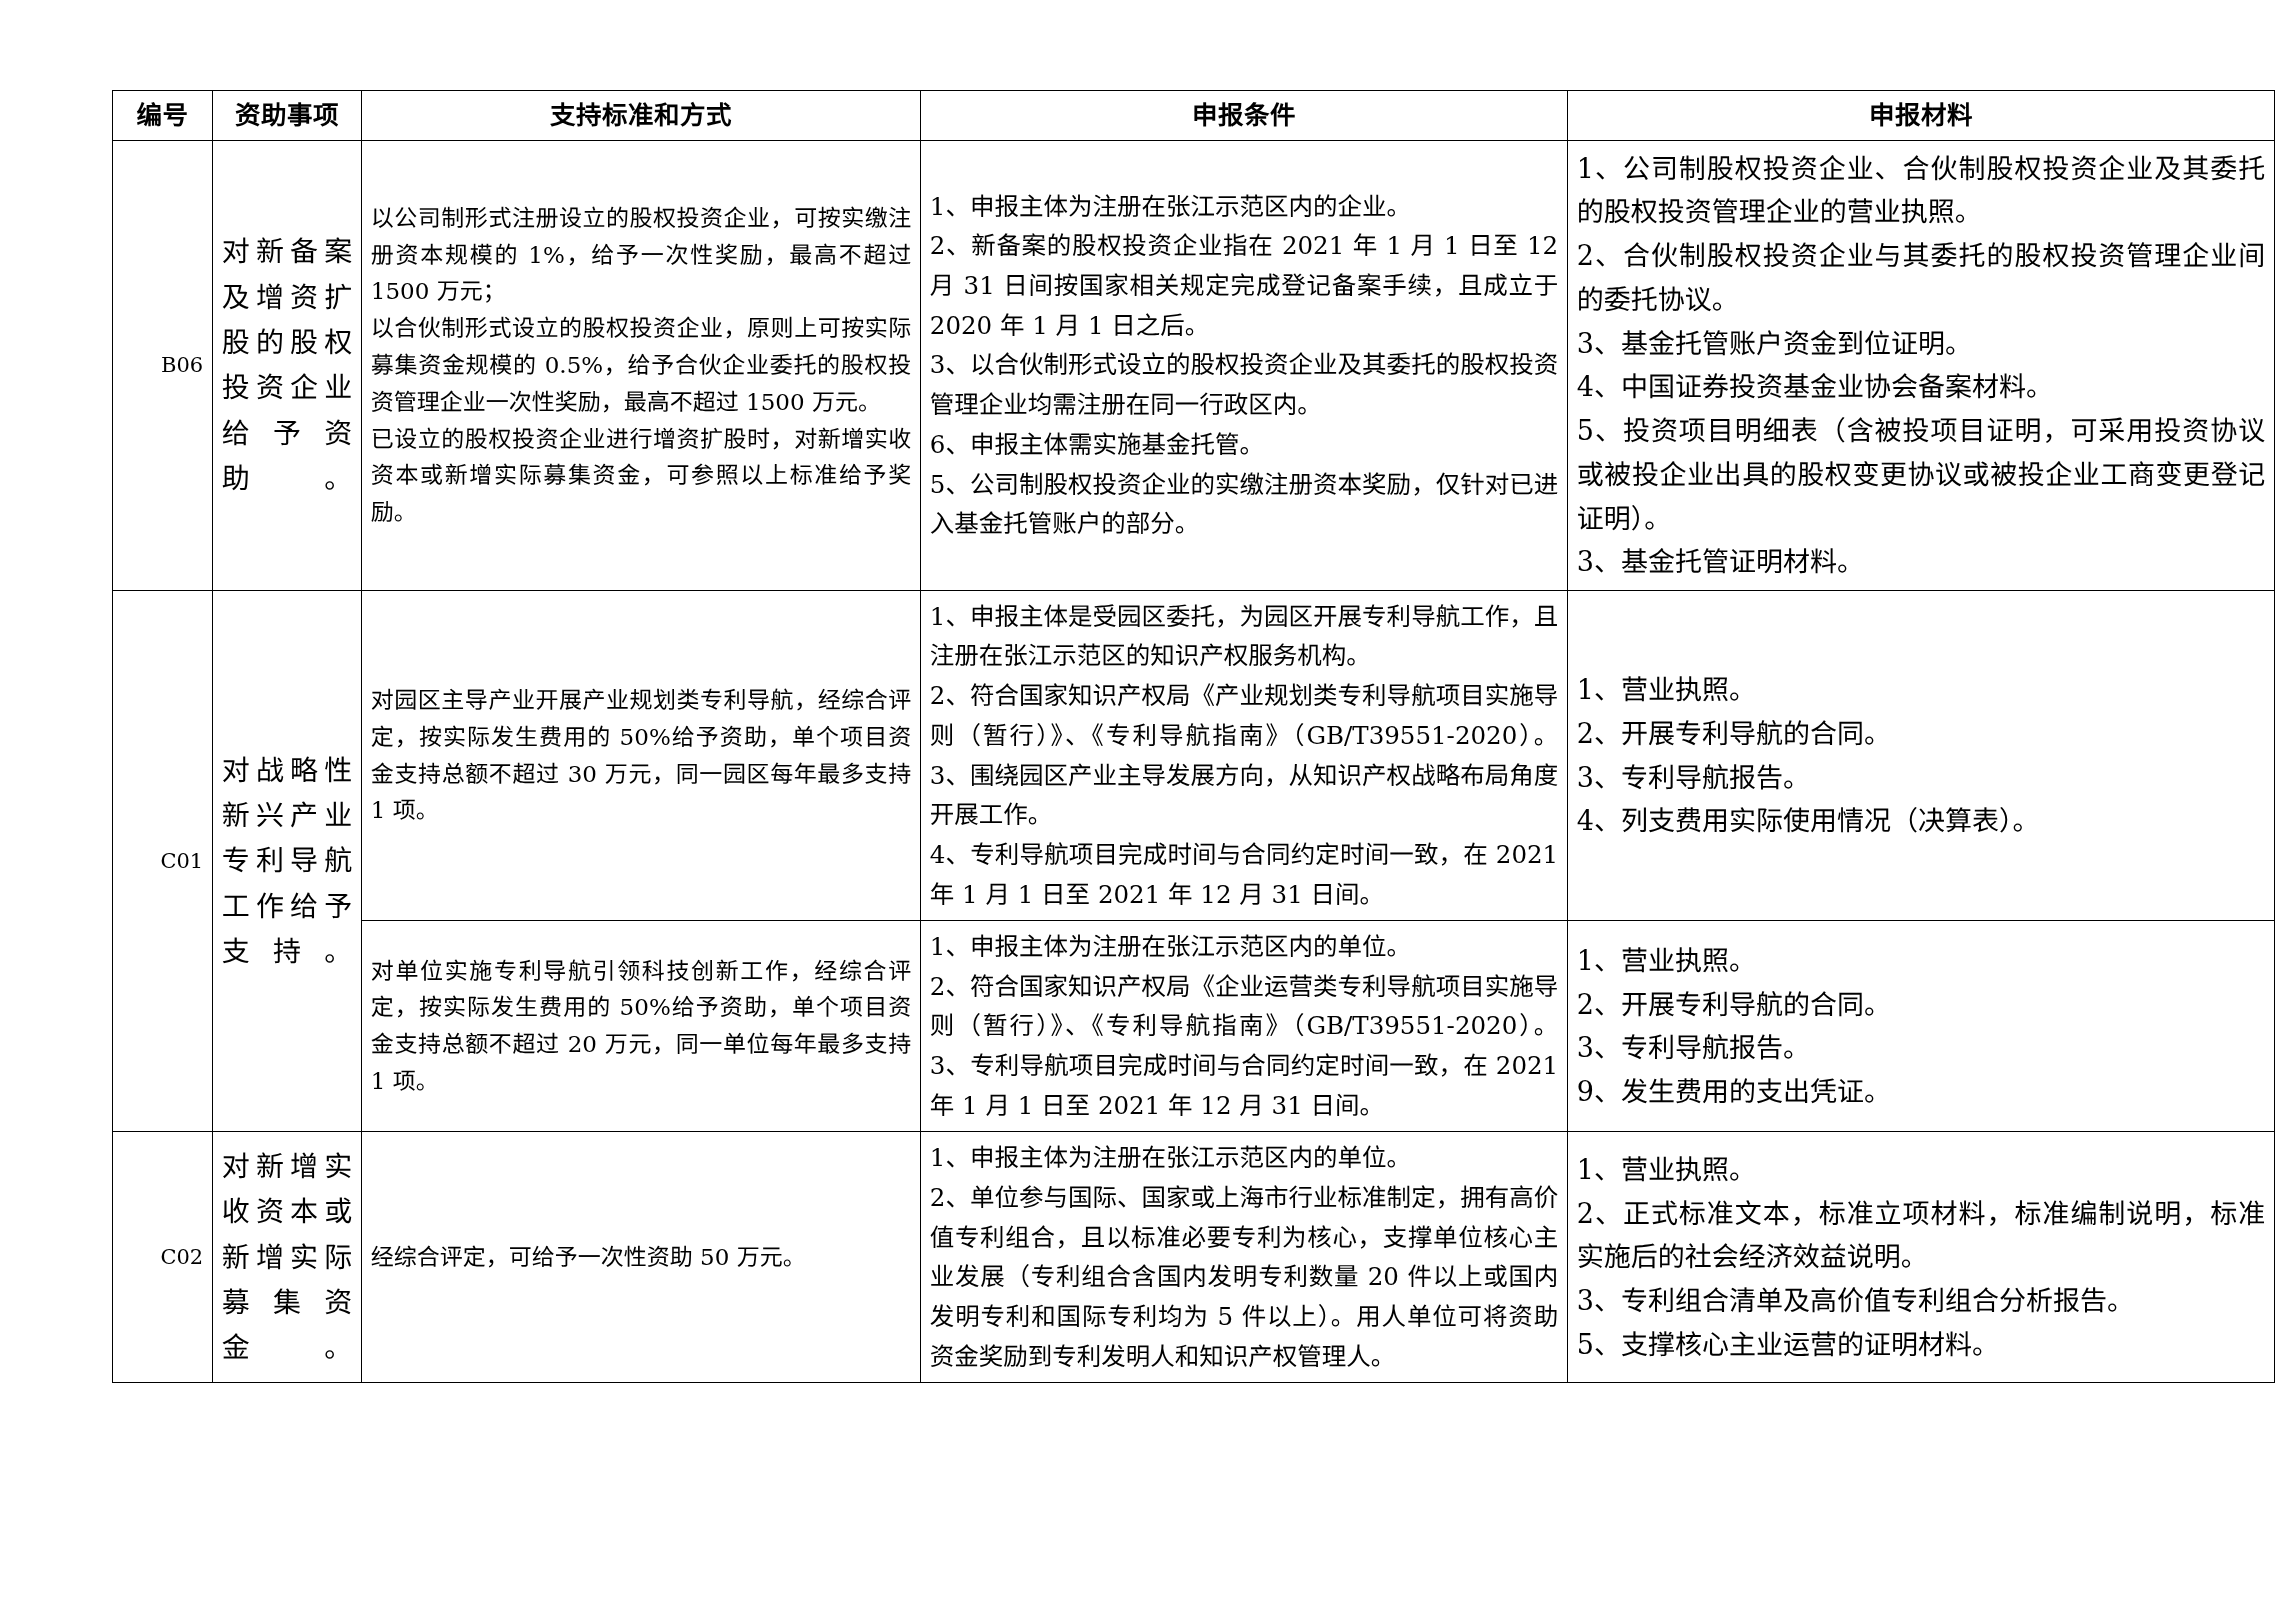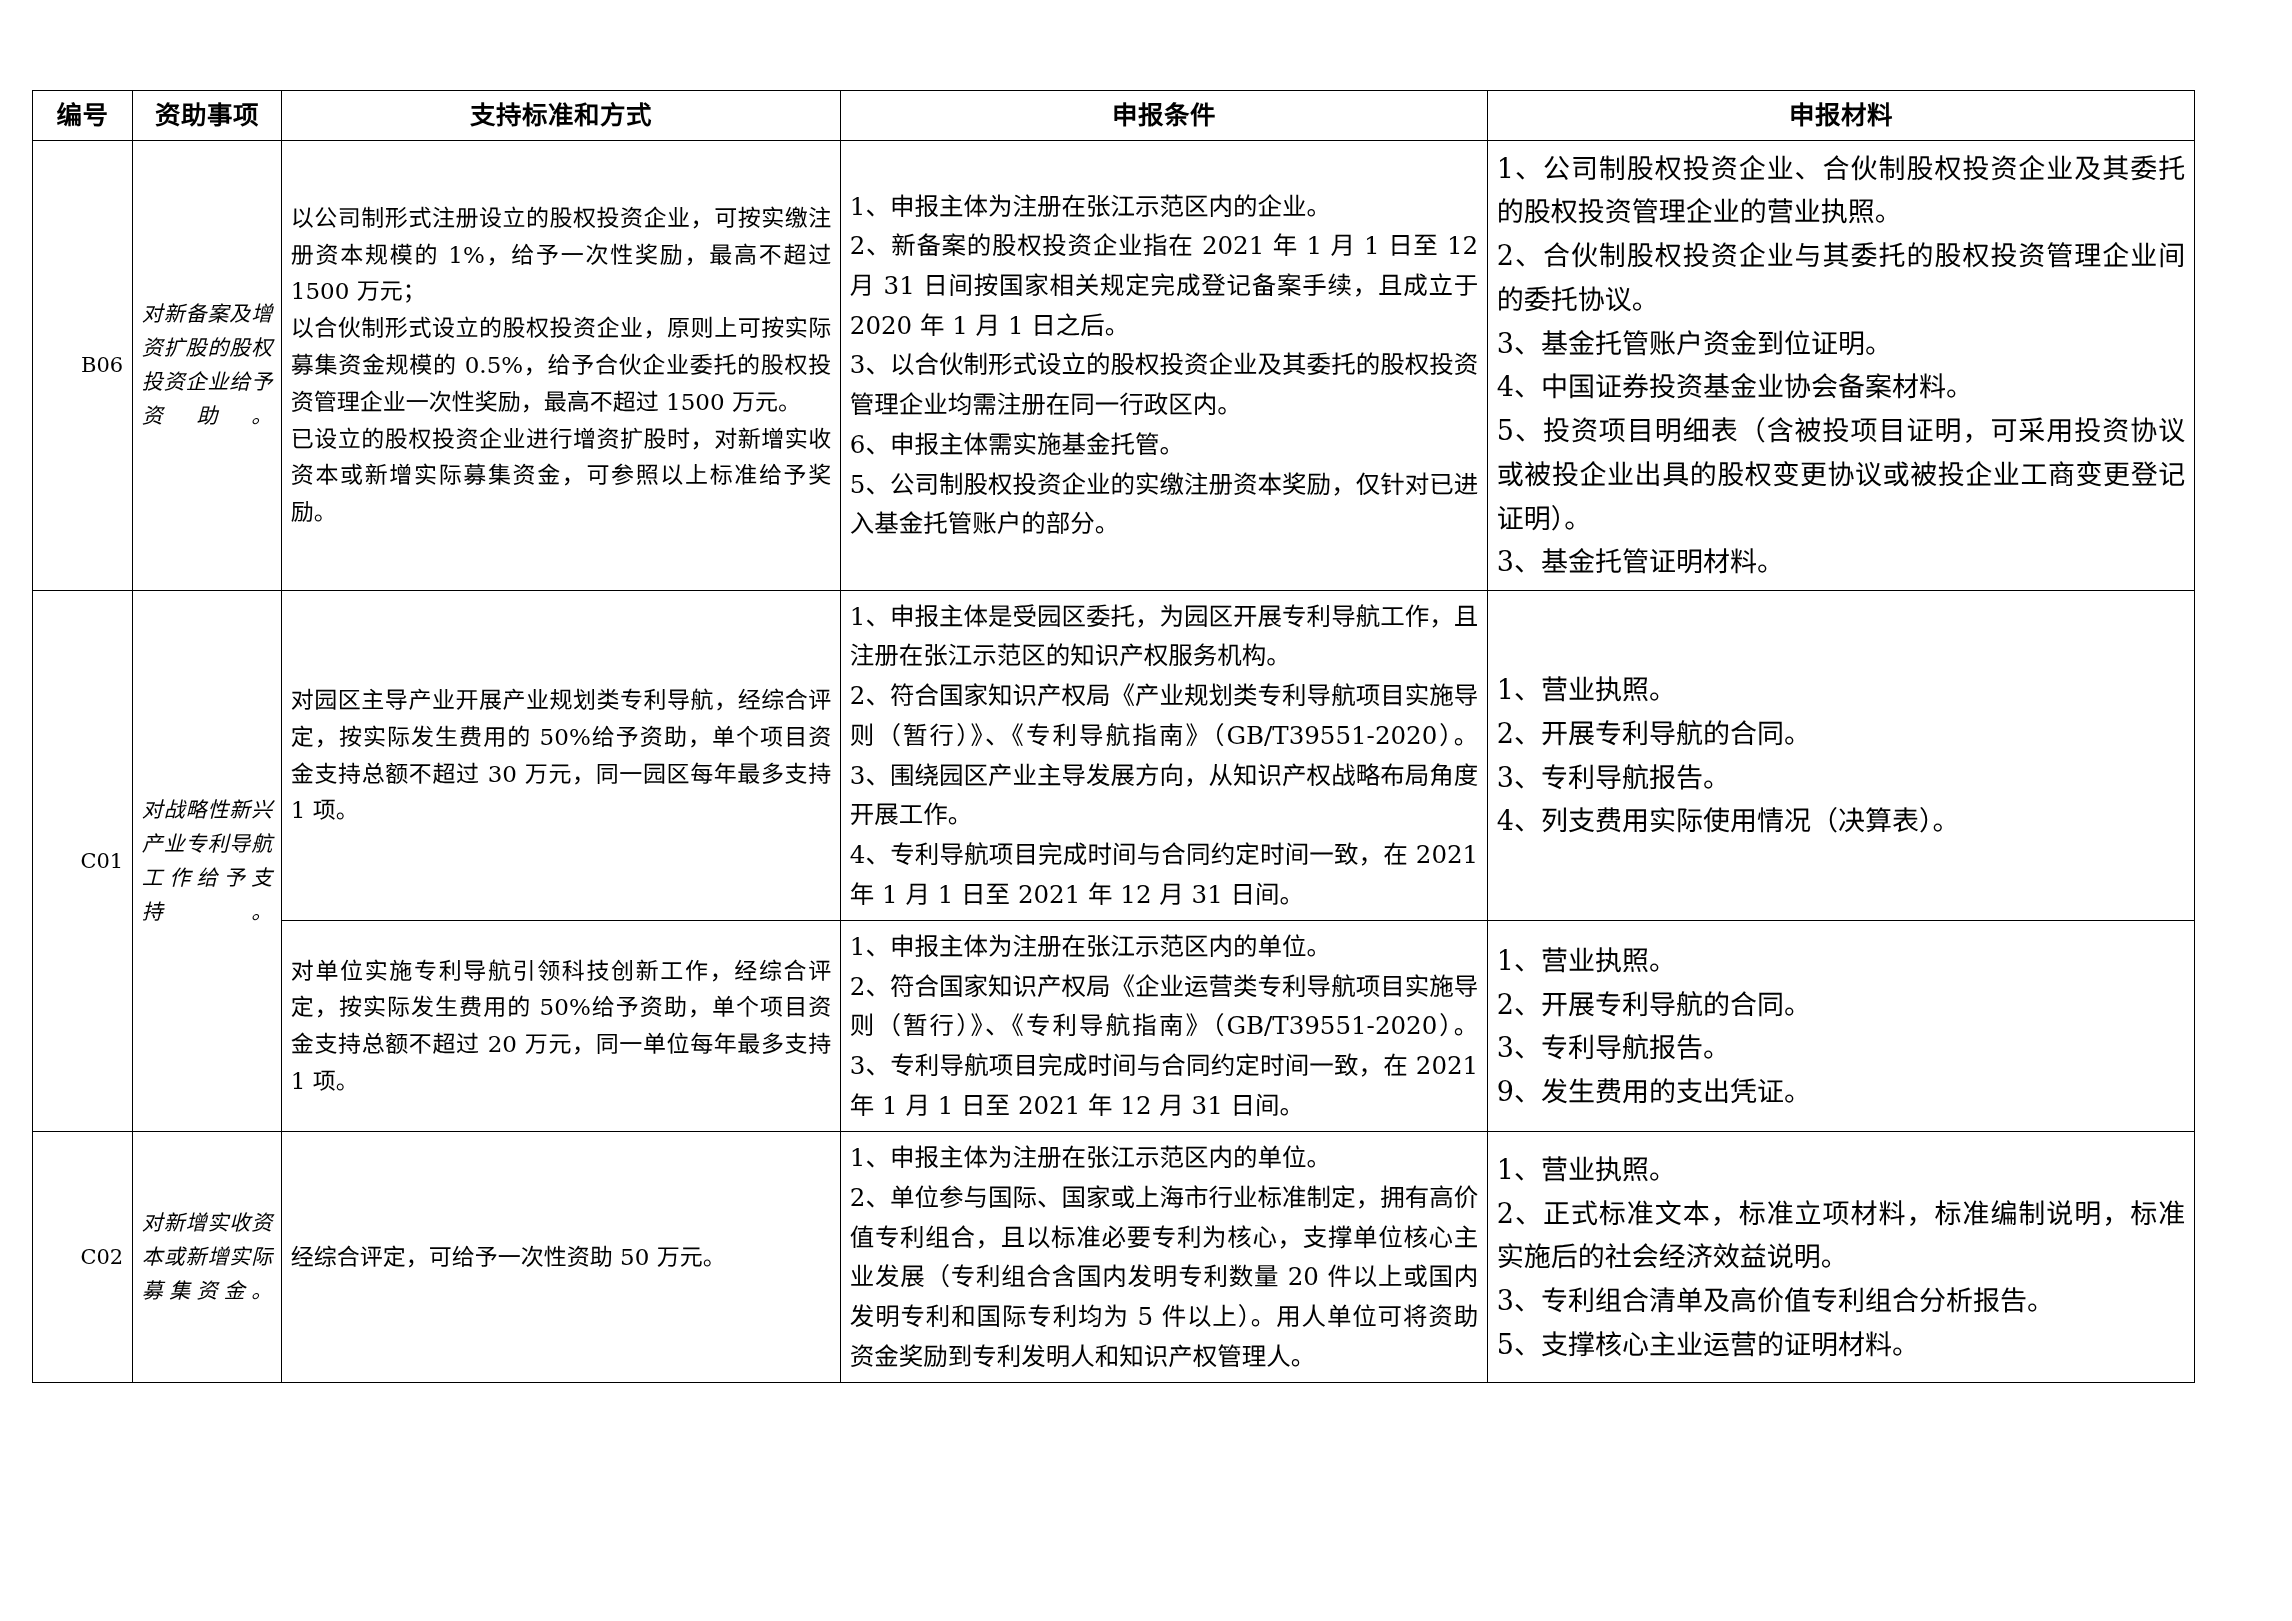--- a/index.html
+++ b/index.html
@@ -13,21 +13,21 @@
     font-family: "DejaVu Serif", "Liberation Serif", serif;
     color: #000000;
     -webkit-font-smoothing: none;
   }
 
   .page {
     position: relative;
     width: 2293px;
     height: 1621px;
     box-sizing: border-box;
-    padding: 90px 55px 0 32px;
+    padding: 90px 55px 0 112px;
   }
 
   table.subsidy-table {
     width: 2161px;
     border-collapse: collapse;
     table-layout: fixed;
     margin: 0;
   }
 
   table.subsidy-table td,
@@ -58,28 +58,27 @@
   
   td.code-cell {
     text-align: right;
     font-size: 21px;
     font-family: "DejaVu Serif", "Liberation Serif", serif;
     vertical-align: middle;
   }
 
   
   td.item-cell {
-    font-size: 21px;
+    font-size: 28px;
     line-height: 1.62;
     text-align: justify;
     text-align-last: justify;
     text-justify: inter-character;
     padding: 5.9px 13.7px;
     vertical-align: middle;
-    font-style: italic;
   }
   td.item-cell .item-text {
     display: block;
   }
 
   td.std-cell {
     font-size: 23px;
     line-height: 1.6;
     text-align: justify;
     vertical-align: middle;

